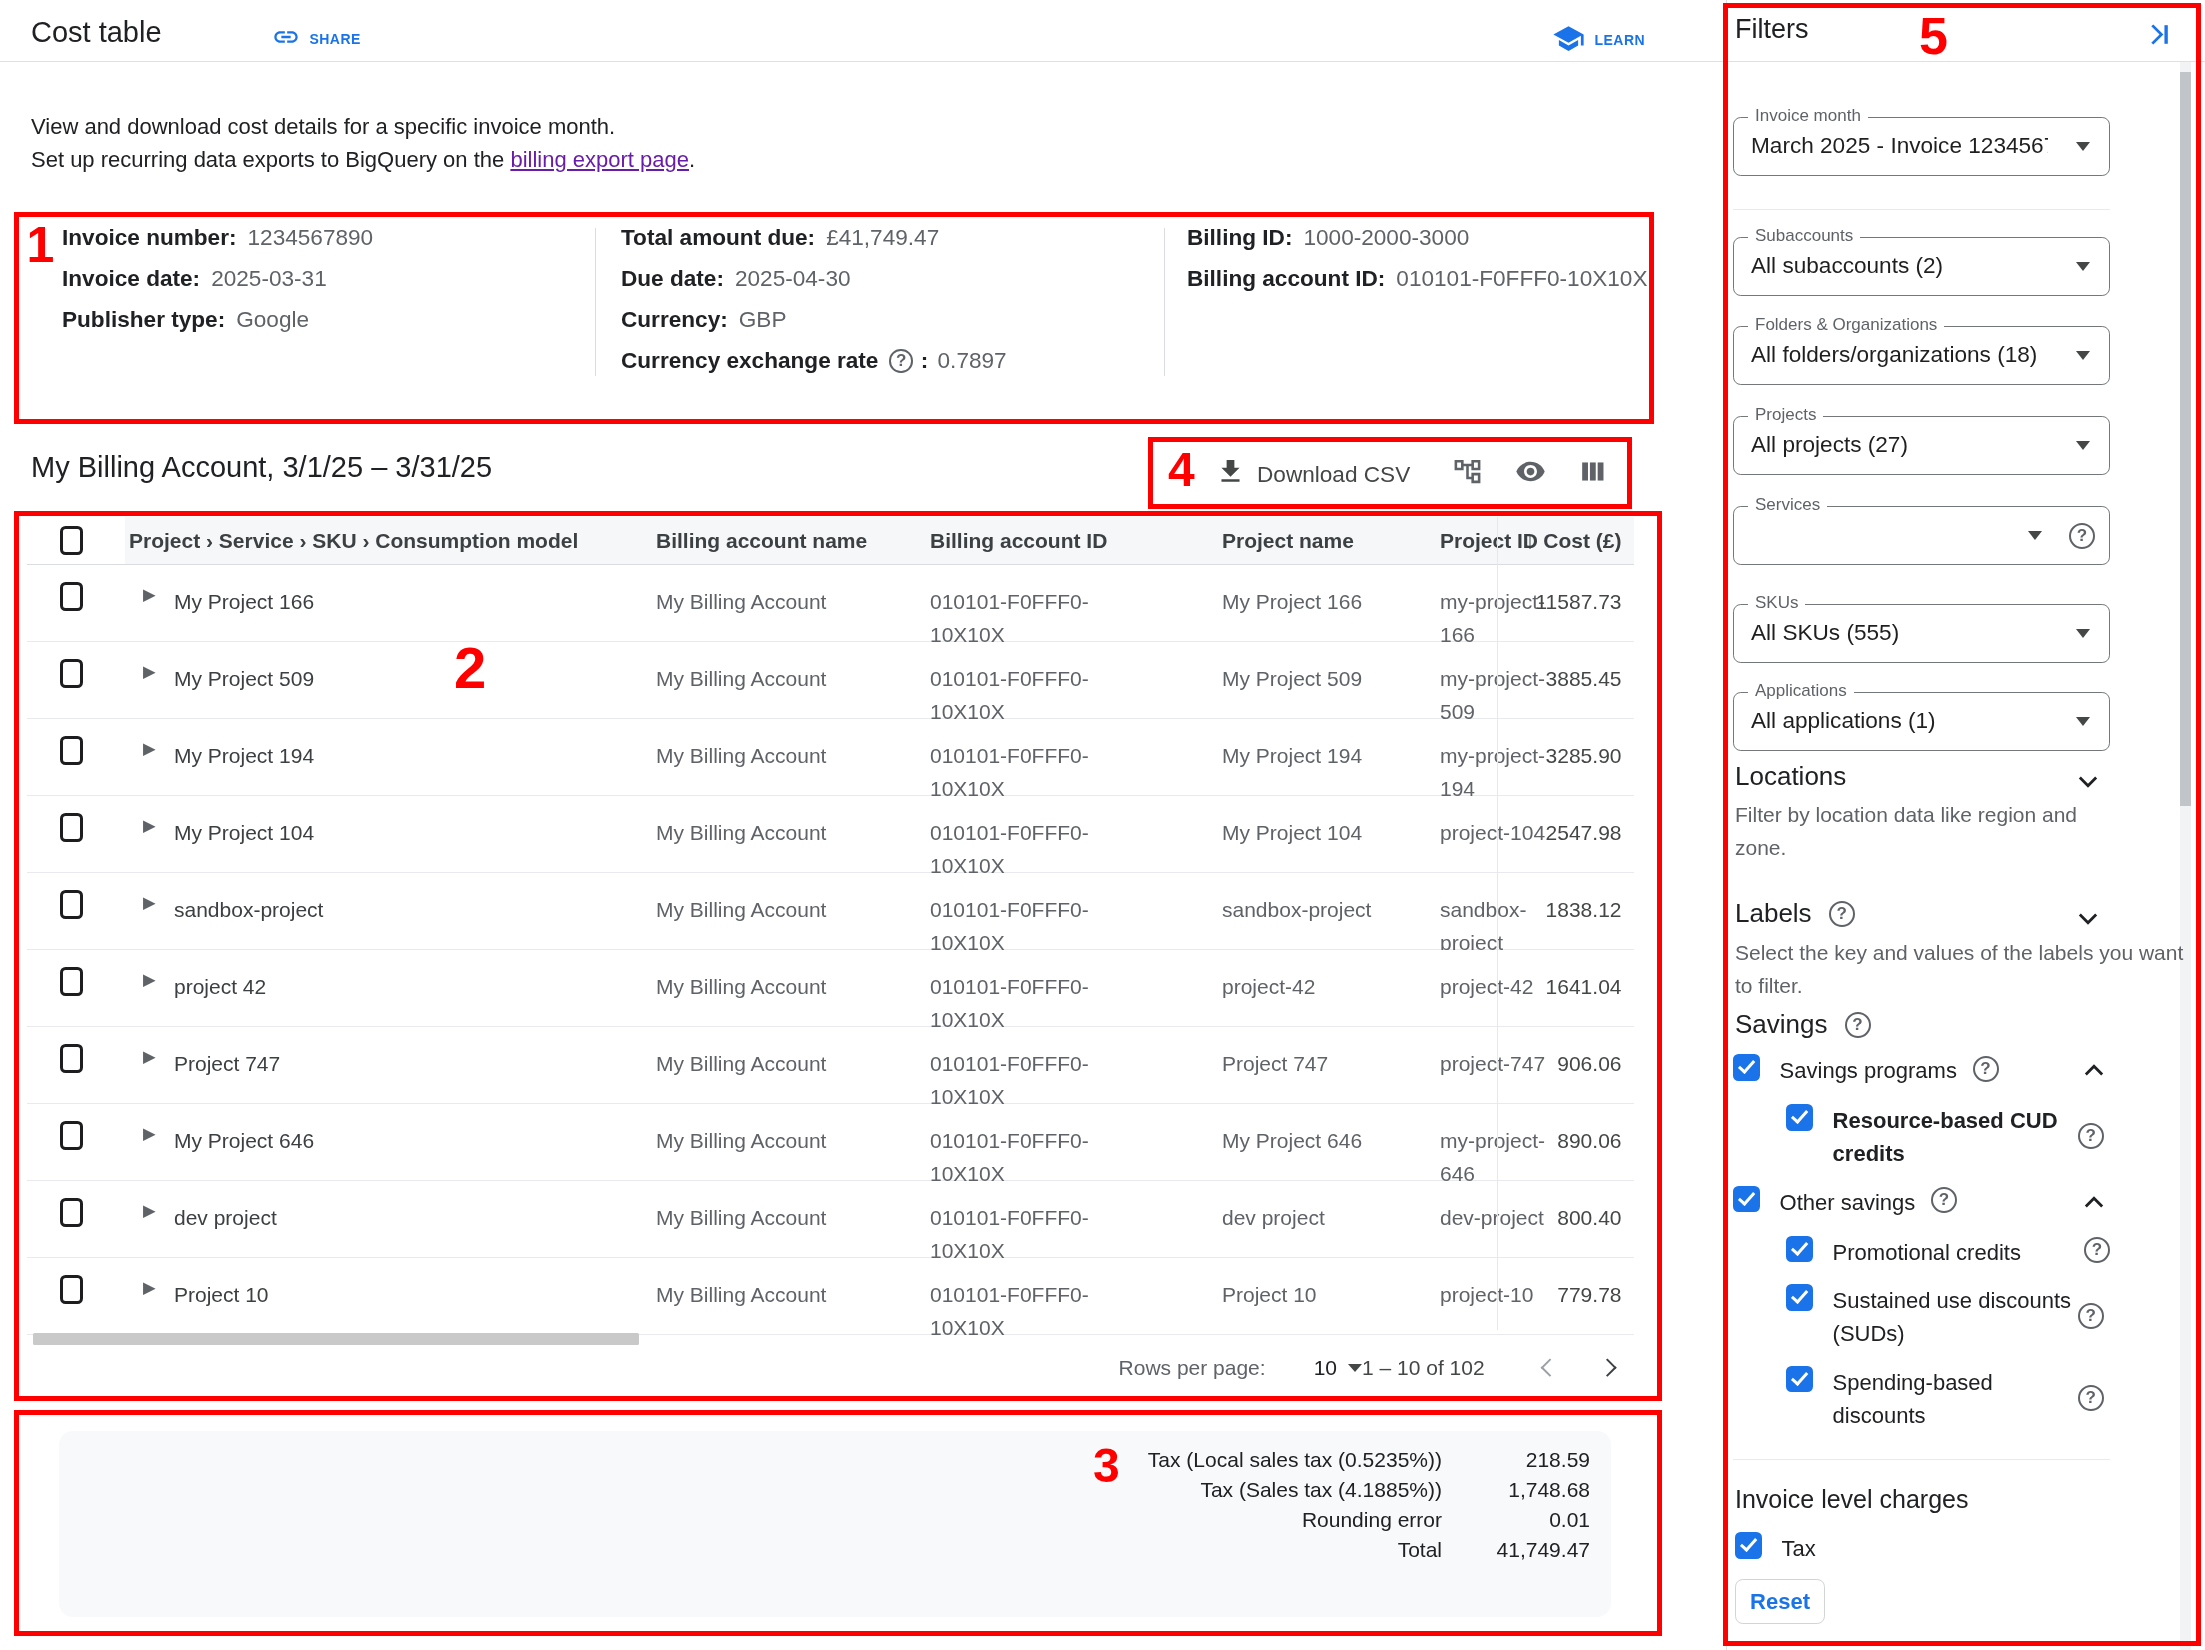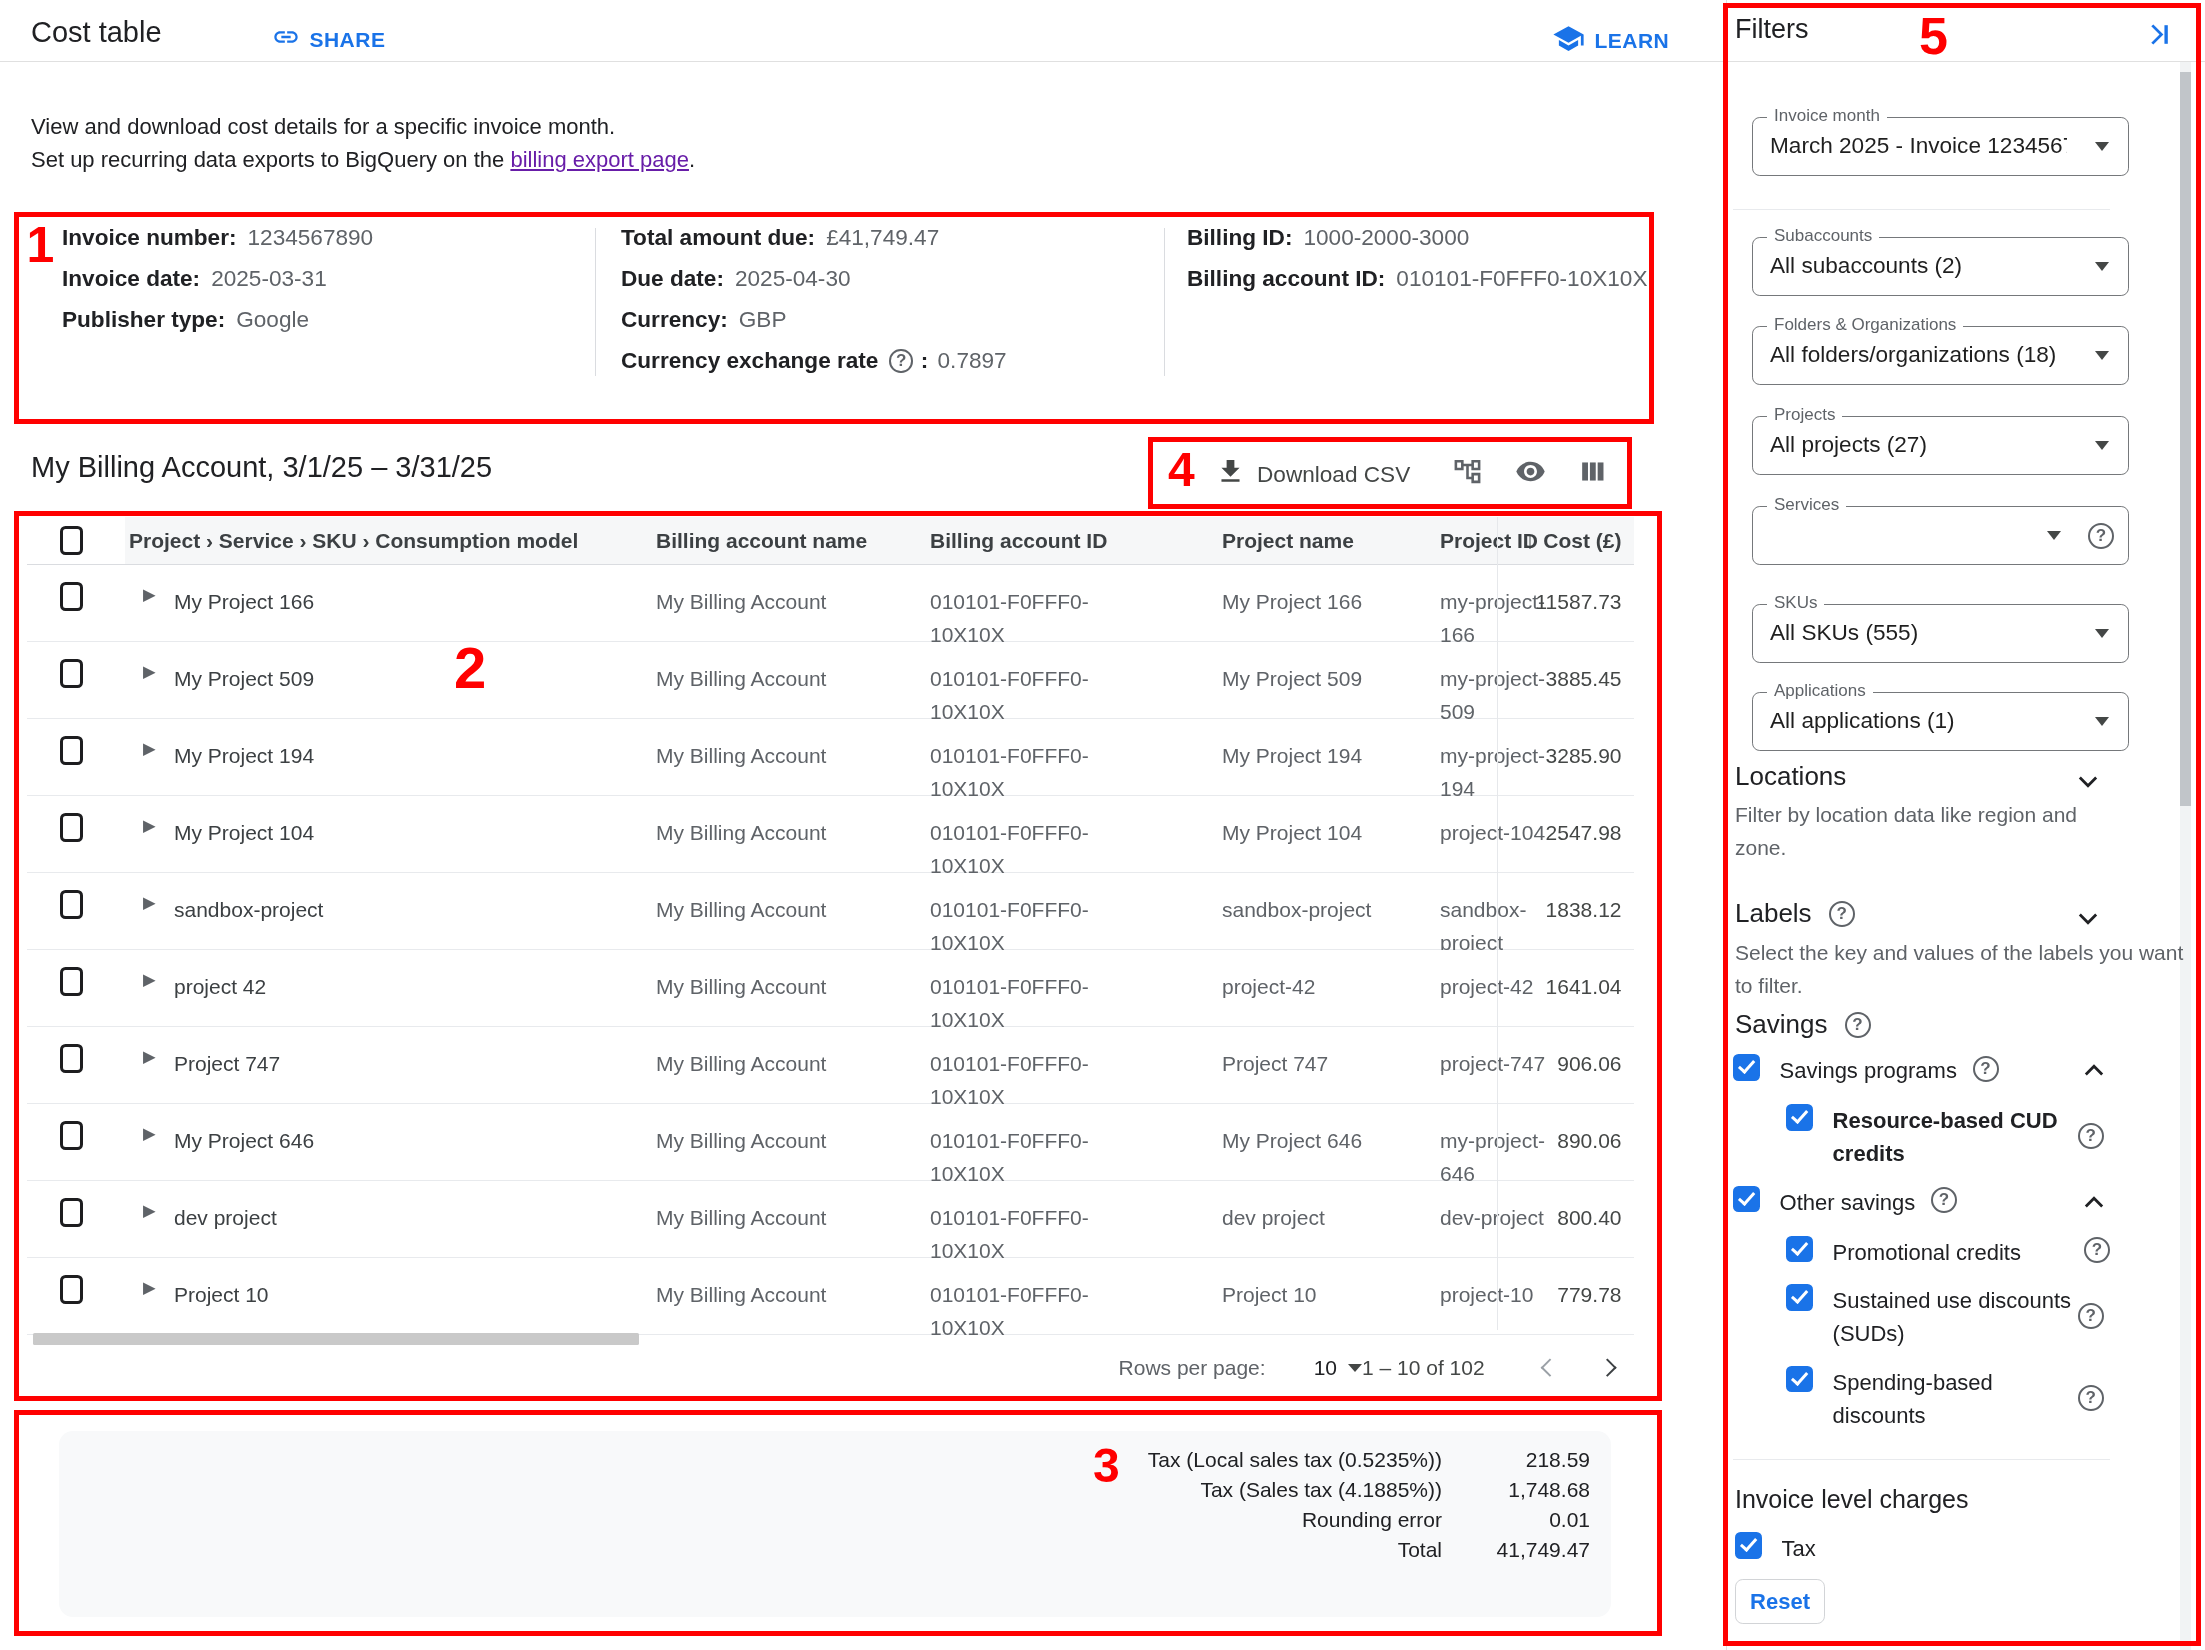--- a/index.html
+++ b/index.html
@@ -3,21 +3,21 @@
 <meta charset="utf-8">
 <style>
   * { margin:0; padding:0; box-sizing:border-box; }
   html,body { background:#fff; }
   body { font-family:"Liberation Sans", sans-serif; color:#202124; }
   #root { position:relative; width:2205px; height:1651px; overflow:hidden; background:#fff; }
   .abs { position:absolute; }
 
   
   .page-title { left:31px; top:15.6px; font-size:29px; color:#202124; }
-  .hlink { display:flex; align-items:center; gap:9.4px; color:#1a73e8; font-size:21px; font-weight:700; letter-spacing:0.5px; cursor:pointer; }
+  .hlink { display:flex; align-items:center; gap:9.4px; color:#1a73e8; font-size:14px; font-weight:700; letter-spacing:0.5px; cursor:pointer; }
   .share-link { left:272px; top:23.4px; }
   .learn-link { left:1552px; top:22px; }
   .divider-h { height:0.8px; background:#e0e0e0; }
 
   
   .intro { left:31px; font-size:22px; color:#202124; }
   .intro a { color:#681da8; text-decoration:underline; cursor:pointer; }
 
   
   .inv-col { display:flex; flex-direction:column; gap:15px; }
@@ -75,21 +75,21 @@
   .tax-label { position:absolute; right:169px; font-size:21px; color:#202124; white-space:nowrap; }
   .tax-value { position:absolute; right:21px; font-size:21px; color:#202124; }
 
   
   .filters-title { left:1735px; top:14px; font-size:27px; color:#202124; }
   .panel-divider { left:1726px; top:61px; width:479px; height:0.8px; background:#e0e0e0; }
   .content-divider { left:1726px; top:0; width:0.8px; height:1651px; background:#e0e0e0; }
   .vtrack { left:2180px; top:62px; width:11px; height:1589px; background:#f1f3f4; }
   .vthumb { left:2180px; top:72px; width:11px; height:734px; background:#c1c5c9; cursor:pointer; }
 
-  .field { position:absolute; left:1733px; width:377px; height:59px; border:1.6px solid #75787b; border-radius:7.8px; background:#fff; cursor:pointer;margin-left:19px; }
+  .field { position:absolute; left:1733px; width:377px; height:59px; border:1.6px solid #75787b; border-radius:7.8px; background:#fff; cursor:pointer; }
   .f-label { position:absolute; left:14px; top:-11.7px; background:#fff; padding:0 7px; font-size:17px; color:#5f6368; white-space:nowrap; }
   .f-value { position:absolute; left:17px; top:0; height:56px; line-height:56px; font-size:22.6px; color:#1f1f1f; white-space:nowrap; overflow:hidden; width:297px; }
   .f-arrow { position:absolute; right:19px; top:24px; }
   .field.with-help .f-arrow { right:67px; }
   .field .qicon { position:absolute; right:14px; top:15.6px; }
 
   .qicon { width:26px; height:26px; min-width:26px; border:2px solid #5f6368; border-radius:50%; color:#5f6368; font-size:17px; font-weight:700; display:inline-flex; align-items:center; justify-content:center; cursor:pointer; }
   .qicon::after { content:"?"; }
 
   .fsection-title { font-size:26px; color:#202124; display:inline-flex; align-items:center; gap:17px; }

